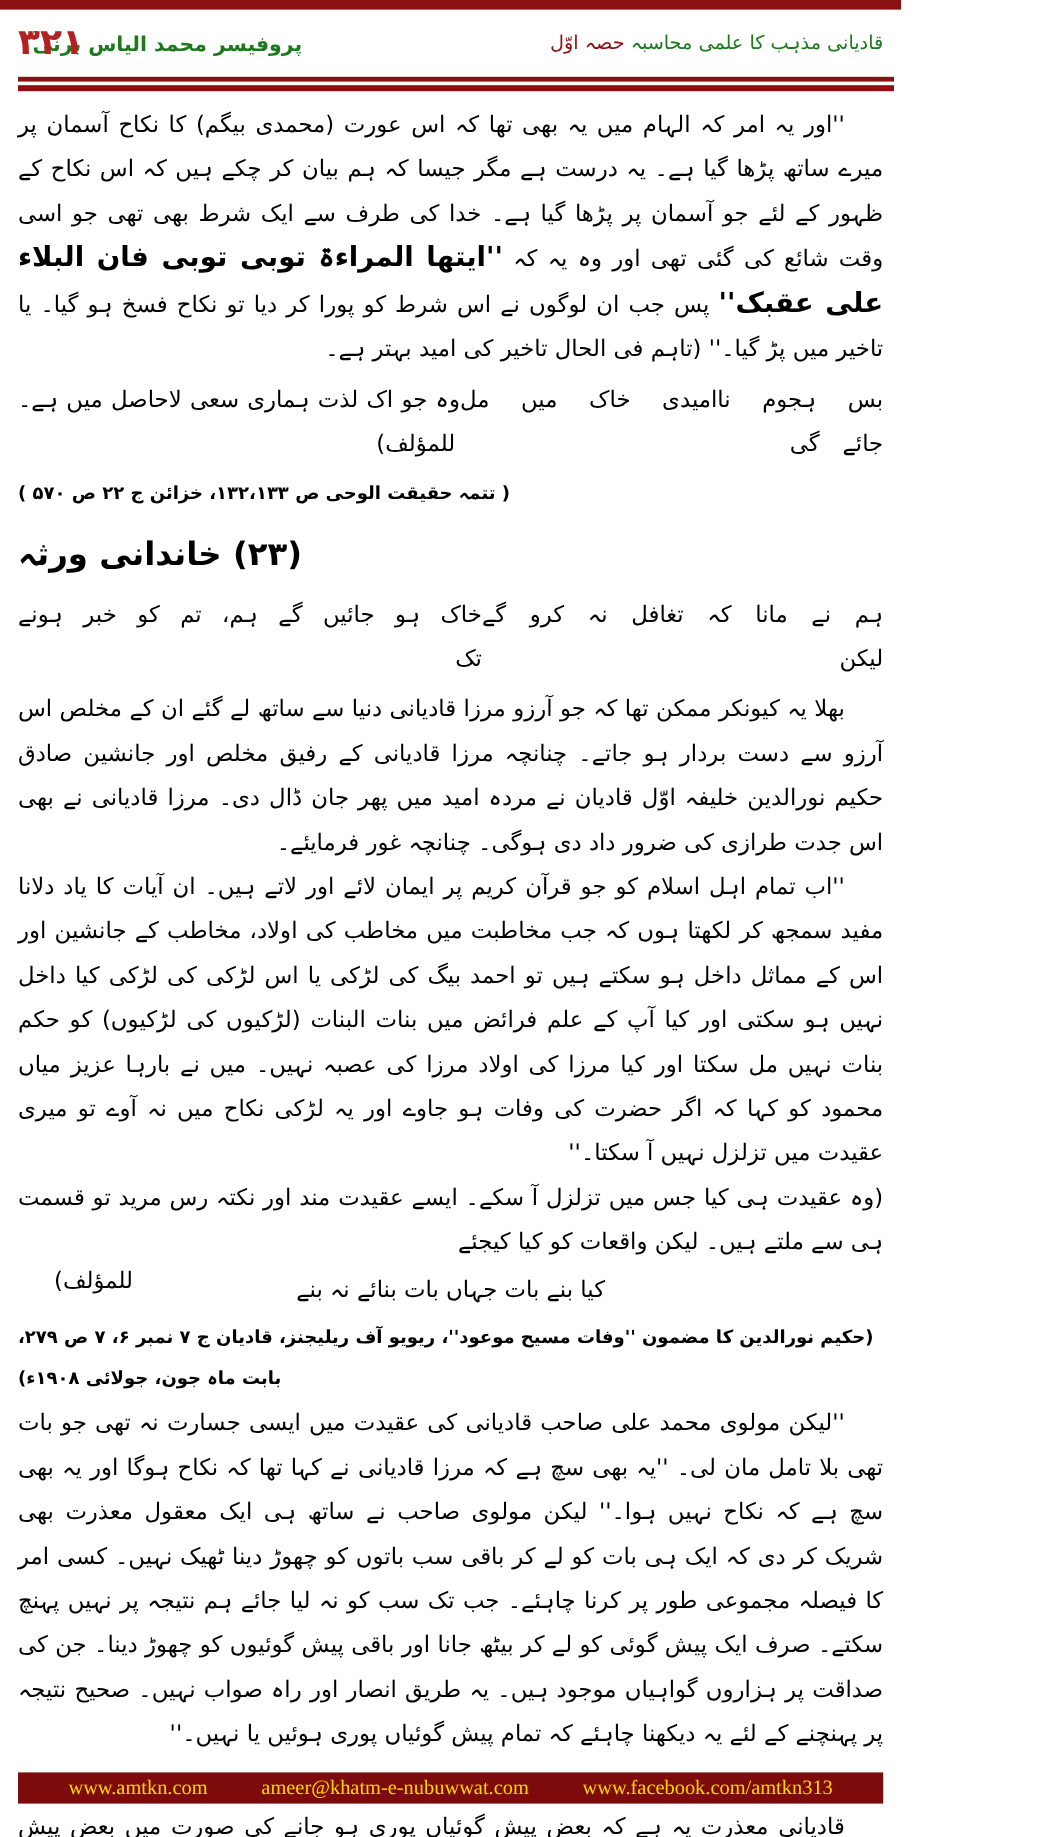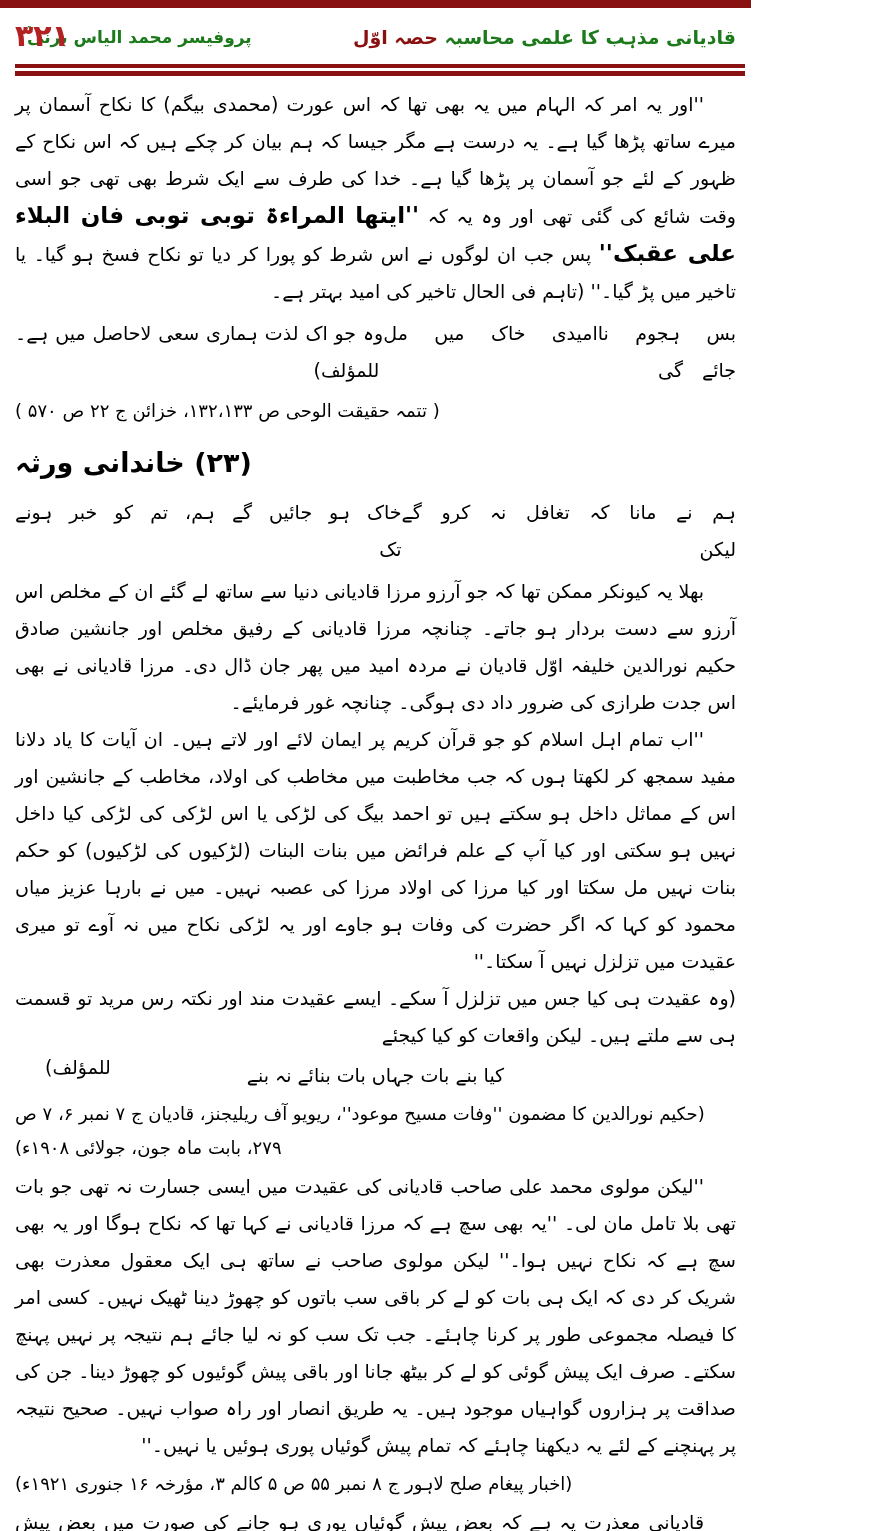--- a/index.html
+++ b/index.html
@@ -41,22 +41,22 @@
     text-align: left;
     color: #b22222;
     font-size: 30px;
     font-weight: bold;
     direction: rtl;
   }
   .book-title {
     position: absolute;
     right: 0; top: 8px;
     direction: rtl;
-    font-size: 19px;
-    font-weight: bold;
+    font-size: 16px;
+    font-weight: normal;
     white-space: nowrap;
   }
   .title-green { color: #1c7a1c; }
   .title-red { color: #8a1111; }
   .rule-double {
     position: absolute;
     top: 64px; left: 15px; right: 6px;
     height: 12px;
     border-top: 4px solid #8a1111;
     border-bottom: 5px solid #8a1111;
@@ -77,23 +77,24 @@
   .couplet {
     display: flex;
     justify-content: space-between;
     align-items: baseline;
     margin: 5px 0;
   }
   .hem-spread1 { word-spacing: 13px; }
   .hem-spread2 { word-spacing: 9px; }
   .ref {
     text-align: left;
-    font-size: 18px;
+    font-size: 15px;
     line-height: 34px;
     margin: 3px 0;
+    font-weight: bold;
   }
   .heading {
     font-size: 27px;
     font-weight: bold;
     text-align: left;
     line-height: 50px;
     margin: 10px 0 6px 0;
   }
   .verse-row {
     position: relative;
@@ -172,14 +173,19 @@
 
 
     <p class="para">''لیکن مولوی محمد علی صاحب قادیانی کی عقیدت میں ایسی جسارت نہ تھی جو بات تھی بلا تامل مان لی۔ ''یہ بھی سچ ہے کہ مرزا قادیانی نے کہا تھا کہ نکاح ہوگا اور یہ بھی سچ ہے کہ نکاح نہیں ہوا۔'' لیکن مولوی صاحب نے ساتھ ہی ایک معقول معذرت بھی شریک کر دی کہ ایک ہی بات کو لے کر باقی سب باتوں کو چھوڑ دینا ٹھیک نہیں۔ کسی امر کا فیصلہ مجموعی طور پر کرنا چاہئے۔ جب تک سب کو نہ لیا جائے ہم نتیجہ پر نہیں پہنچ سکتے۔ صرف ایک پیش گوئی کو لے کر بیٹھ جانا اور باقی پیش گوئیوں کو چھوڑ دینا۔ جن کی صداقت پر ہزاروں گواہیاں موجود ہیں۔ یہ طریق انصار اور راہ صواب نہیں۔ صحیح نتیجہ پر پہنچنے کے لئے یہ دیکھنا چاہئے کہ تمام پیش گوئیاں پوری ہوئیں یا نہیں۔''</p>
 
     <div class="ref">(اخبار پیغام صلح لاہور ج ۸ نمبر ۵۵ ص ۵ کالم ۳، مؤرخہ ۱۶ جنوری ۱۹۲۱ء)</div>
 
     <p class="para">قادیانی معذرت یہ ہے کہ بعض پیش گوئیاں پوری ہو جانے کی صورت میں بعض پیش گوئیاں پوری نہ ہونے میں چنداں مضائقہ نہیں۔ مگر قابل لحاظ یہ امر ہے کہ سب پیش گوئیاں اپنی قوت، اہمیت اور صراحت میں یکساں نہیں ہوتیں۔ یہ شادی کی پیشگوئی بہر صورت</p>
 
   </div>
 
+  <div class="footer-bar">
+    <span>www.amtkn.com</span>
+    <span>ameer@khatm-e-nubuwwat.com</span>
+    <span>www.facebook.com/amtkn313</span>
+  </div>
 
 </div>
 
 </body></html>

